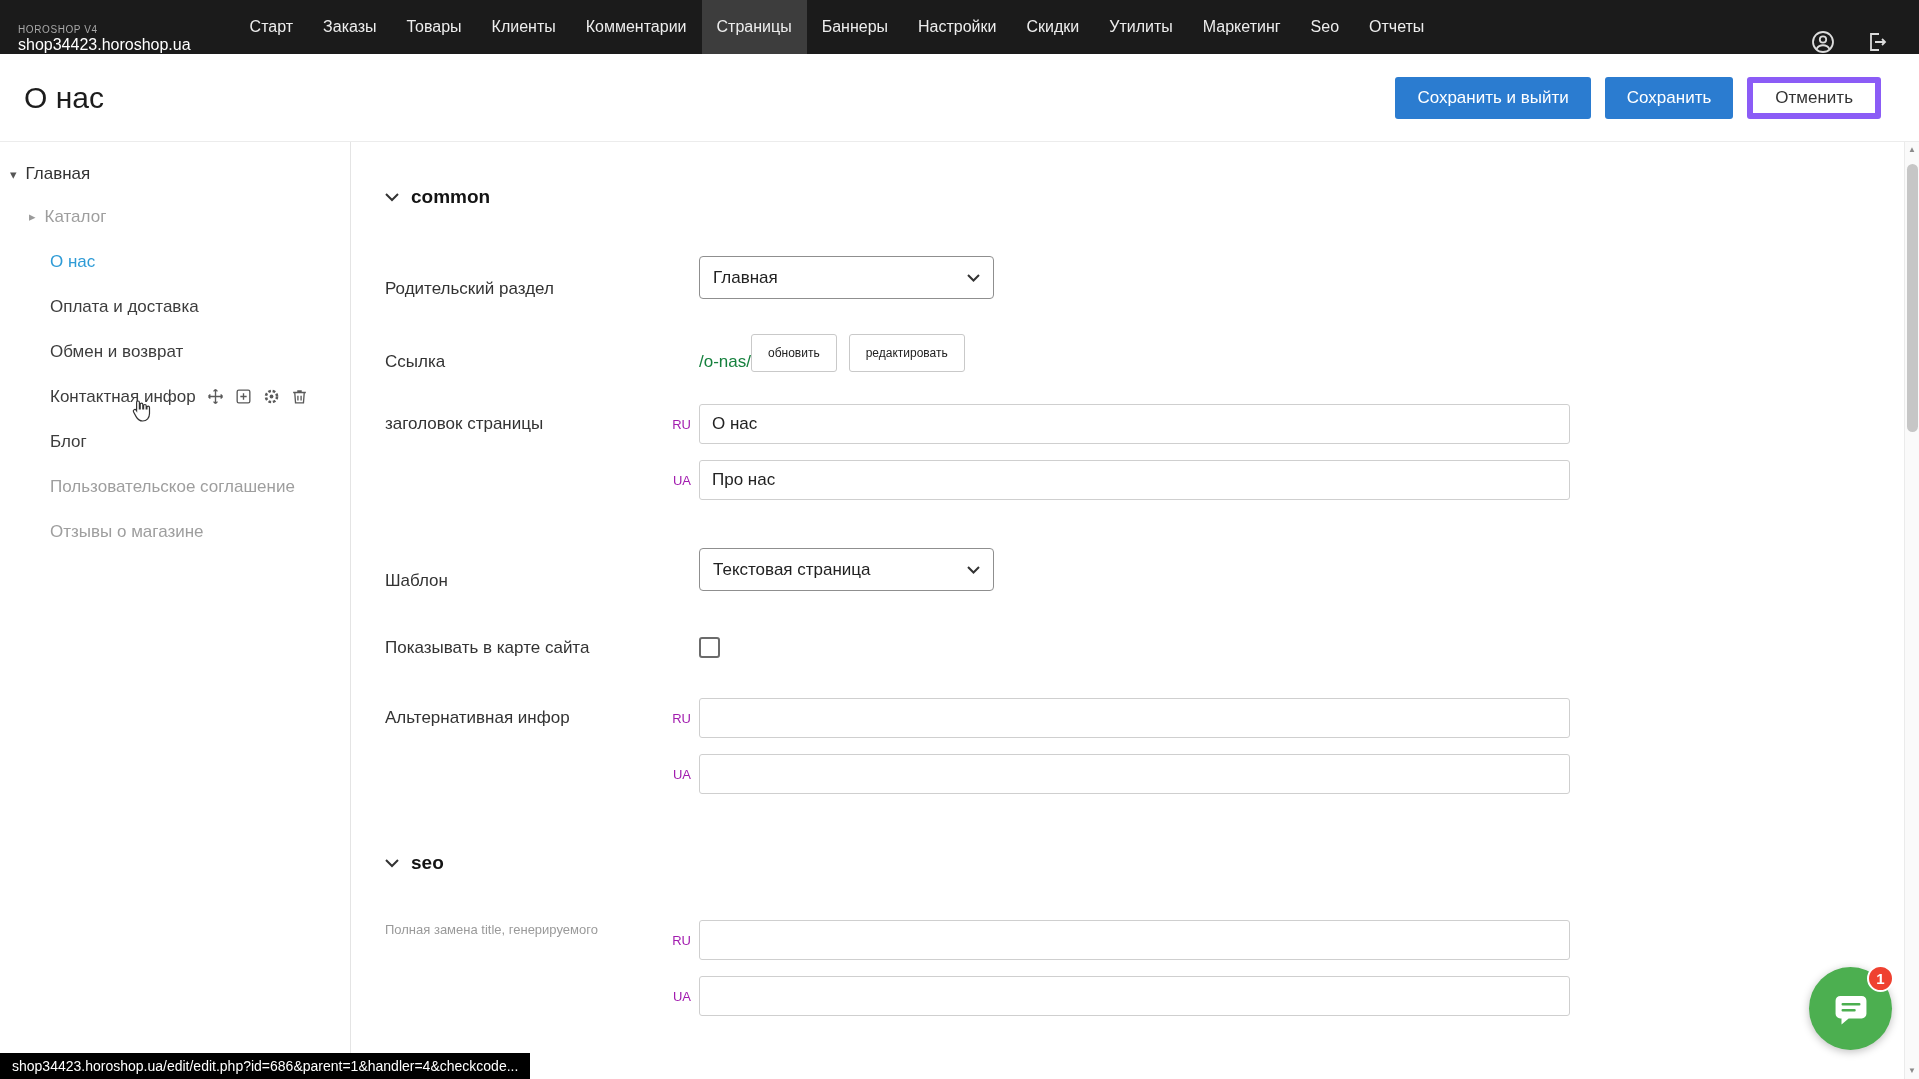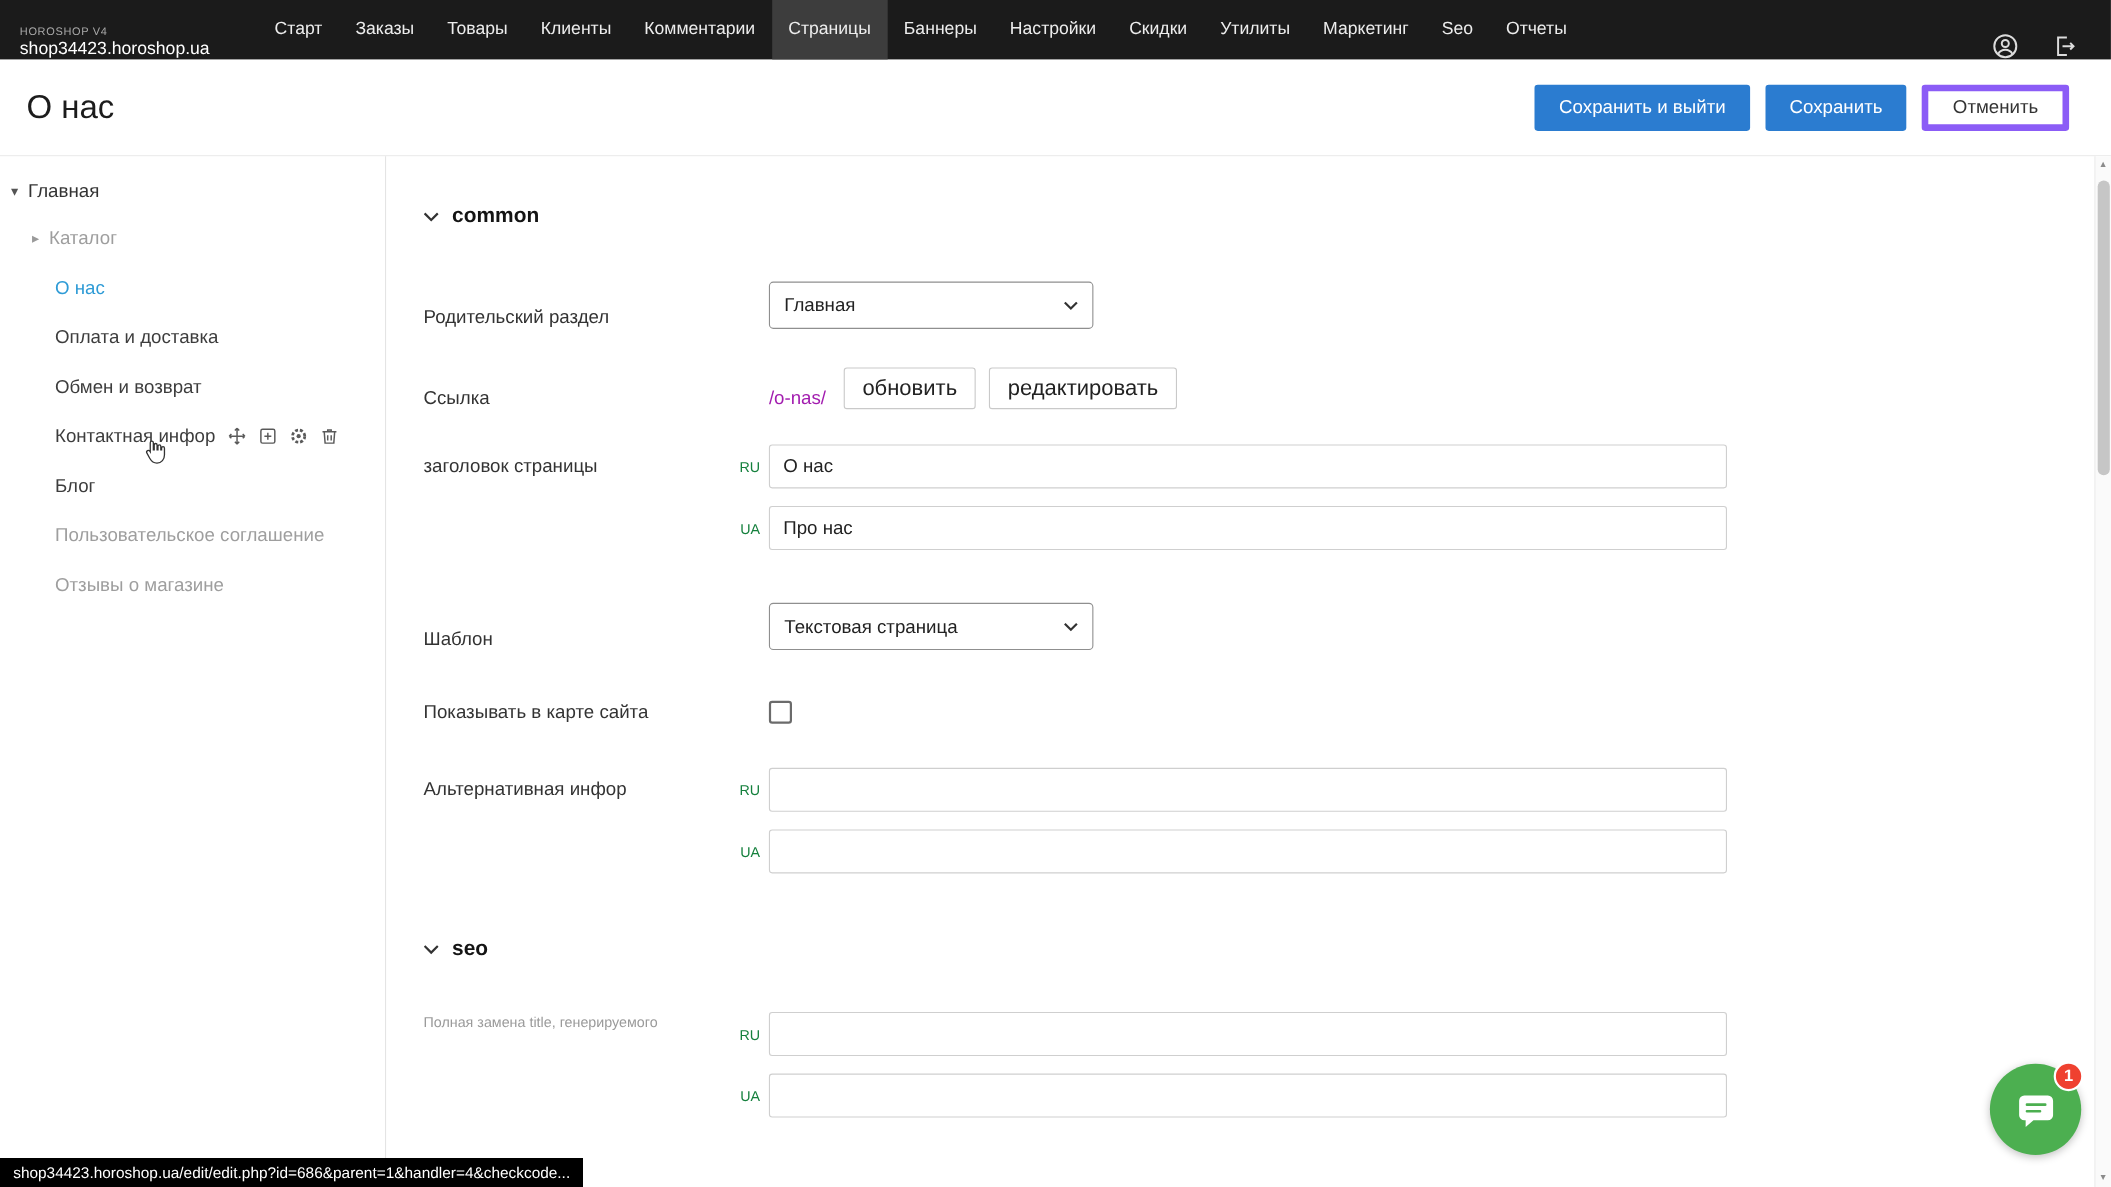--- a/index.html
+++ b/index.html
@@ -42,27 +42,27 @@
   .cursor-svg{position:absolute;left:128px;top:24px;width:24px;height:26px;pointer-events:none}
 
   
   .content{flex:1;padding:44px 0 0 34px;overflow:hidden;position:relative}
   .section-head{display:flex;align-items:center;gap:12px;font-size:19px;font-weight:700;color:#141414;margin-bottom:48px;cursor:pointer}
   .section-head.seo{margin-top:58px;margin-bottom:46px}
   .frow{display:flex;align-items:flex-end}
   .frow.tall{align-items:flex-start}
   .flabel{flex:0 0 280px;font-size:17px;color:#333}
   .frow.tall .flabel{line-height:40px}
-  .lang{flex:0 0 34px;font-size:13px;color:#15803d;text-align:right;padding-right:8px}
+  .lang{flex:0 0 34px;font-size:13px;color:#a21caf;text-align:right;padding-right:8px}
   .fstack{display:flex;flex-direction:column;gap:16px}
   .fline{display:flex;align-items:center}
   input.txt{width:871px;height:40px;border:1px solid #cfcfcf;border-radius:3px;padding:0 12px;font-size:17px;color:#222;font-family:inherit;background:#fff}
   .select{width:295px;height:43px;border:1px solid #8f8f8f;border-radius:4px;display:flex;align-items:center;justify-content:space-between;padding:0 13px;font-size:17px;color:#222;cursor:pointer;background:#fff}
-  .small-btn{height:38px;padding:0 16px;border:1px solid #c9c9c9;background:#fff;border-radius:3px;font-size:20px;color:#222;cursor:pointer;font-family:inherit;margin-right:12px}
-  .path{font-size:17px;color:#a21caf;margin-right:16px}
+  .small-btn{height:38px;padding:0 16px;border:1px solid #c9c9c9;background:#fff;border-radius:3px;font-size:12px;color:#222;cursor:pointer;font-family:inherit;margin-right:12px}
+  .path{font-size:17px;color:#15803d;}
   .checkbox{width:21px;height:21px;border-radius:3px;cursor:pointer}
   .checkbox.checked{background:#1a73e8;display:flex;align-items:center;justify-content:center}
   .checkbox.unchecked{background:#fff;border:2px solid #6b6b6b}
   .fl-title{line-height:40px}
   .hint{font-size:13px;color:#9a9a9a;line-height:1.3;margin-top:2px}
 
   .mb-parent{margin-bottom:35px}
   .mb-link{margin-bottom:32px}
   .mb-title{margin-bottom:48px}
   .mb-template{margin-bottom:46px}

